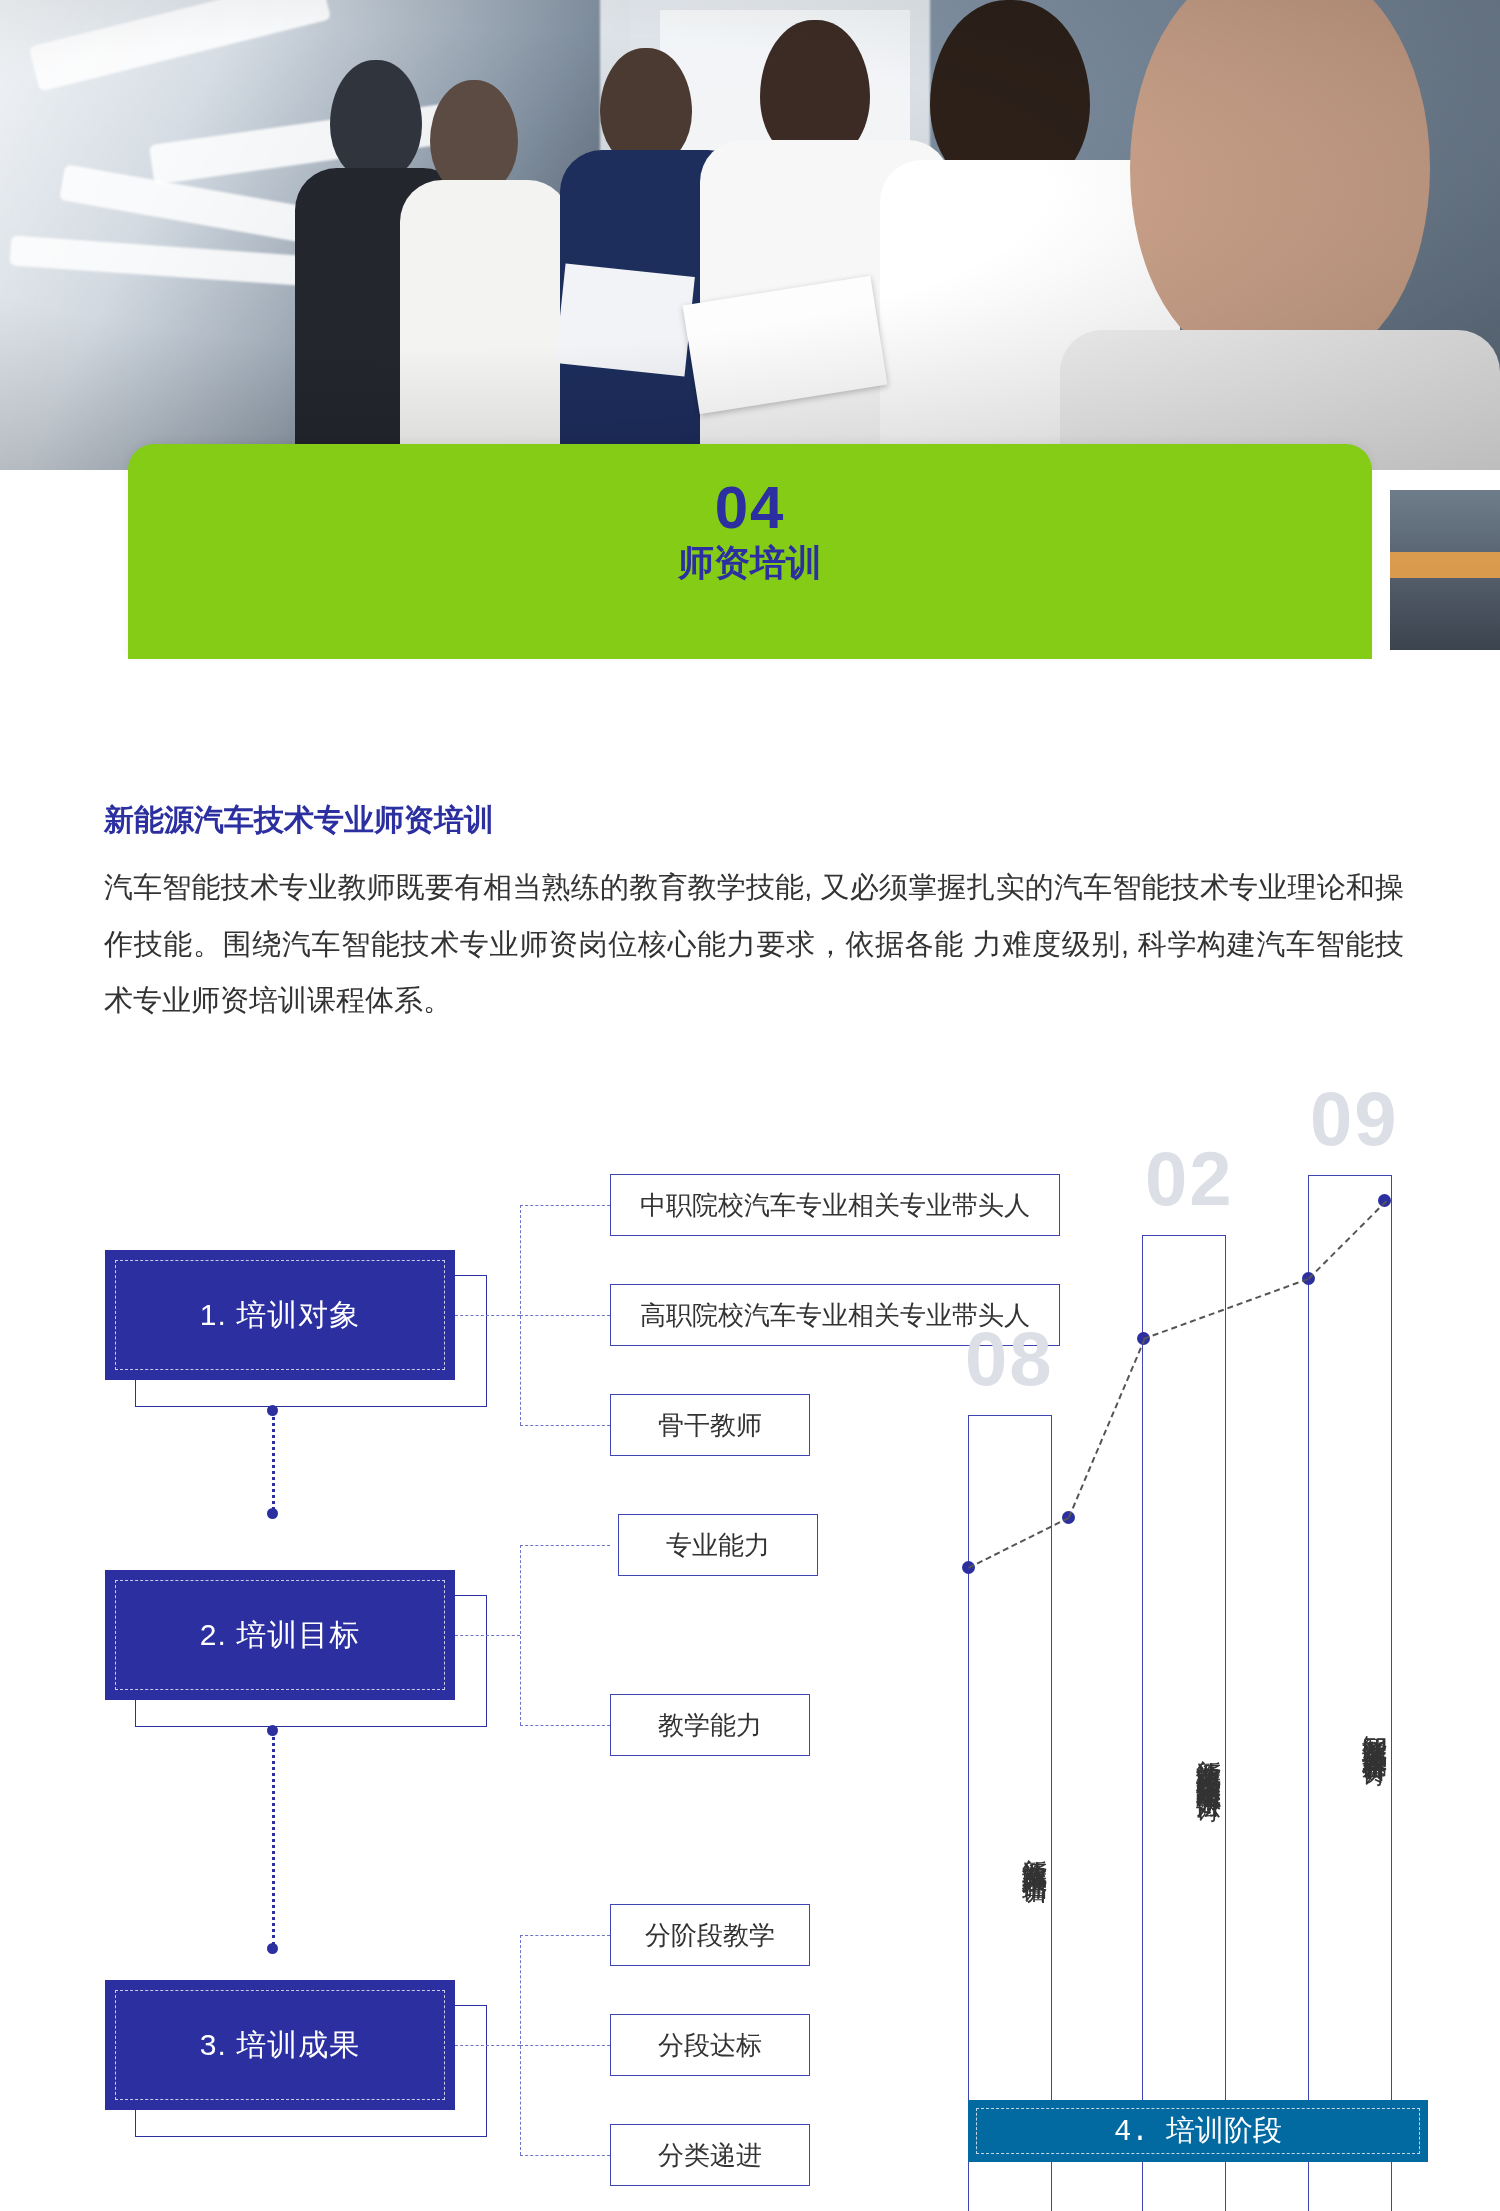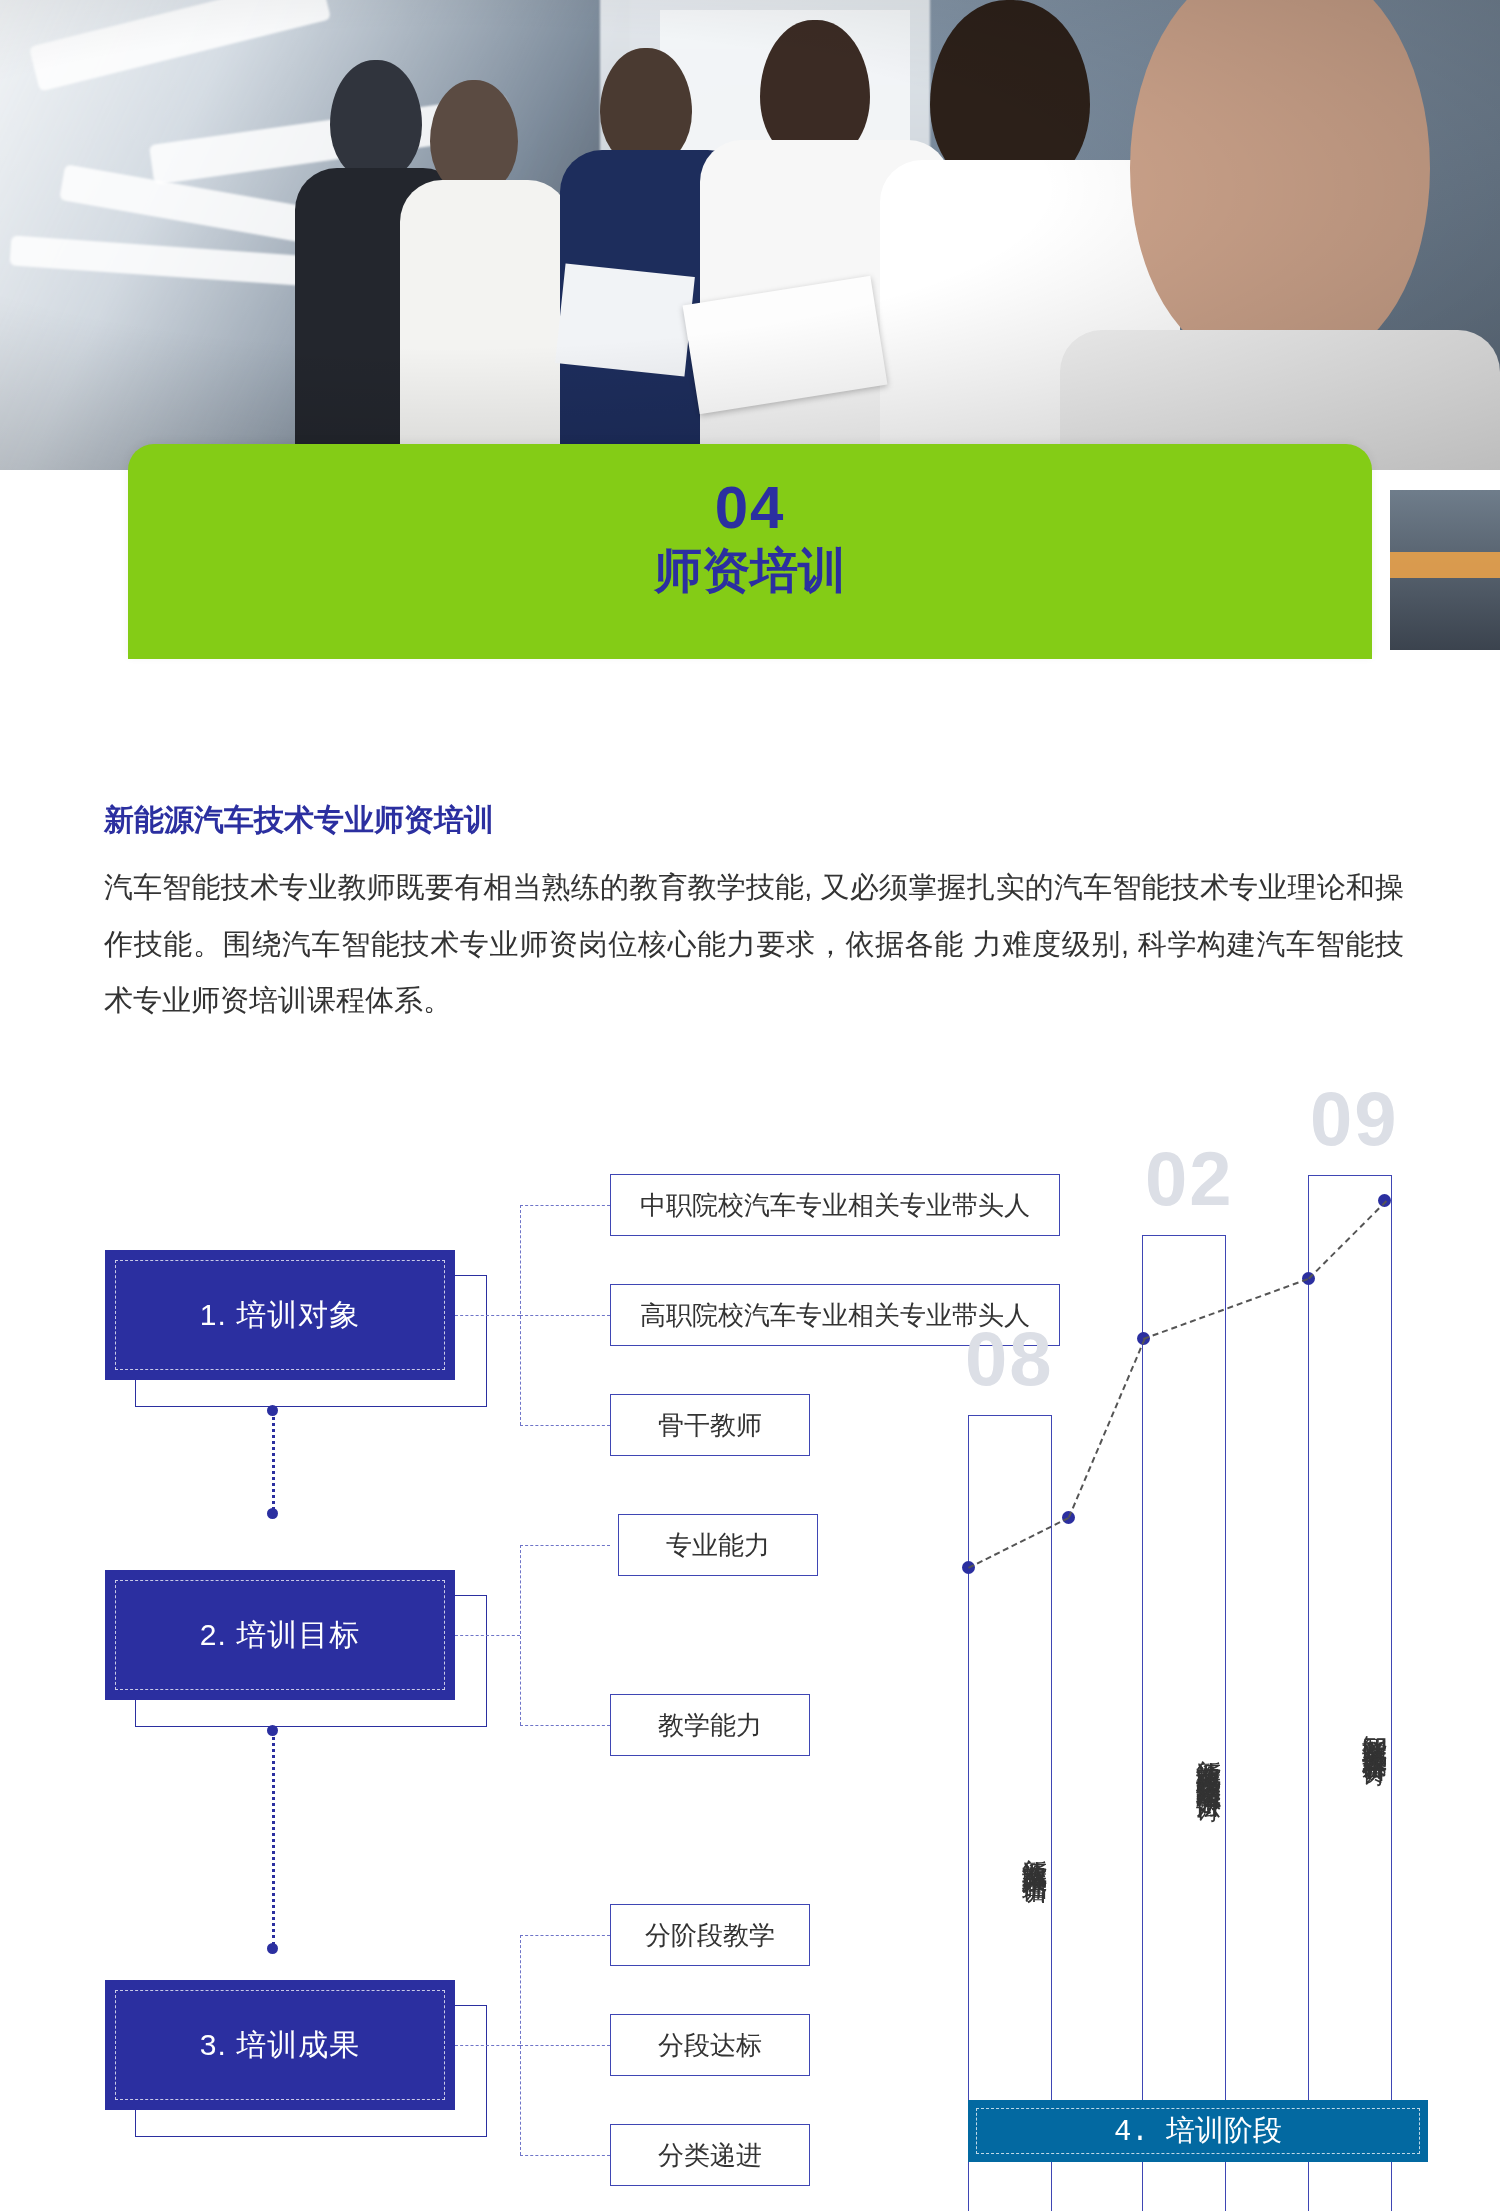--- a/index.html
+++ b/index.html
@@ -54,21 +54,21 @@
     position:absolute;left:128px;top:444px;width:1244px;height:215px;
     background:#84cc16;border-radius:26px 26px 0 0;
     box-shadow:0 -2px 10px rgba(0,0,0,.06);
     text-align:center;
   }
   .title-num{
     font-size:60px;font-weight:bold;color:#2b2fa0;letter-spacing:2px;
     padding-top:32px;line-height:1.05;
   }
   .title-line1{font-size:40px;font-weight:bold;color:#2b2fa0;line-height:1.35;}
-  .title-line2{font-size:48px;font-weight:bold;color:#2b2fa0;line-height:1.35;}
+  .title-line2{font-size:36px;font-weight:bold;color:#2b2fa0;line-height:1.35;}
   .hero-right-strip{
     position:absolute;left:1390px;top:490px;width:110px;height:160px;overflow:hidden;
     background:linear-gradient(180deg,#6f7d8b,#3b434e);
   }
   .hero-right-strip .bar{position:absolute;left:0;top:62px;width:110px;height:26px;background:#e8a14a;opacity:.9;}
   
   .body-wrap{position:absolute;left:104px;top:800px;width:1300px;}
   .sub-title{font-size:30px;font-weight:bold;color:#2b2fa0;margin-bottom:18px;}
   .para{font-size:29px;line-height:1.95;color:#333;text-align:justify;}
   

